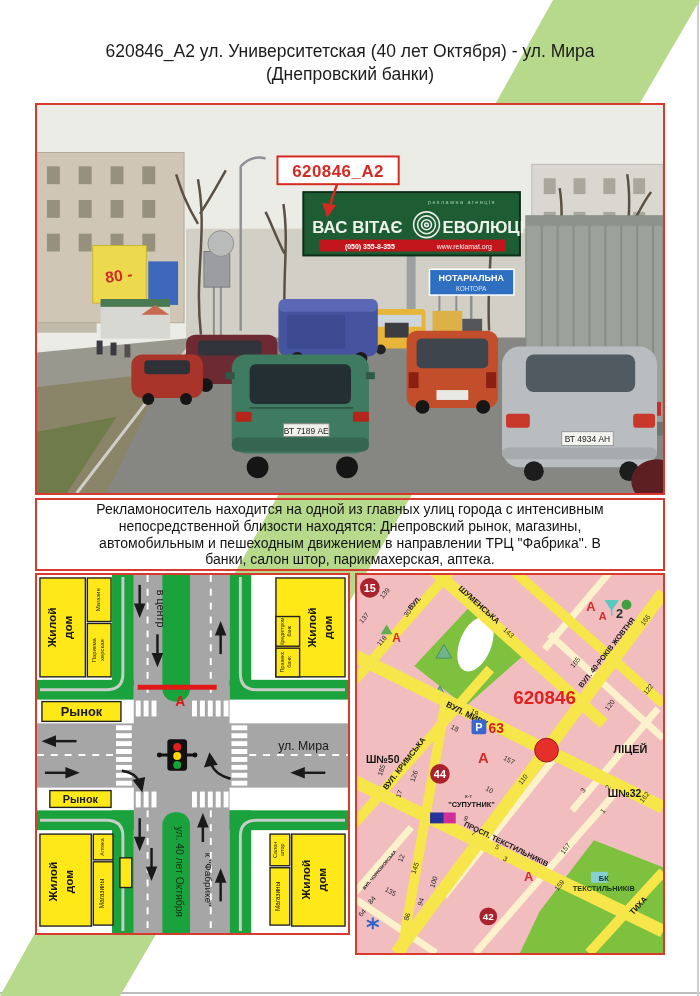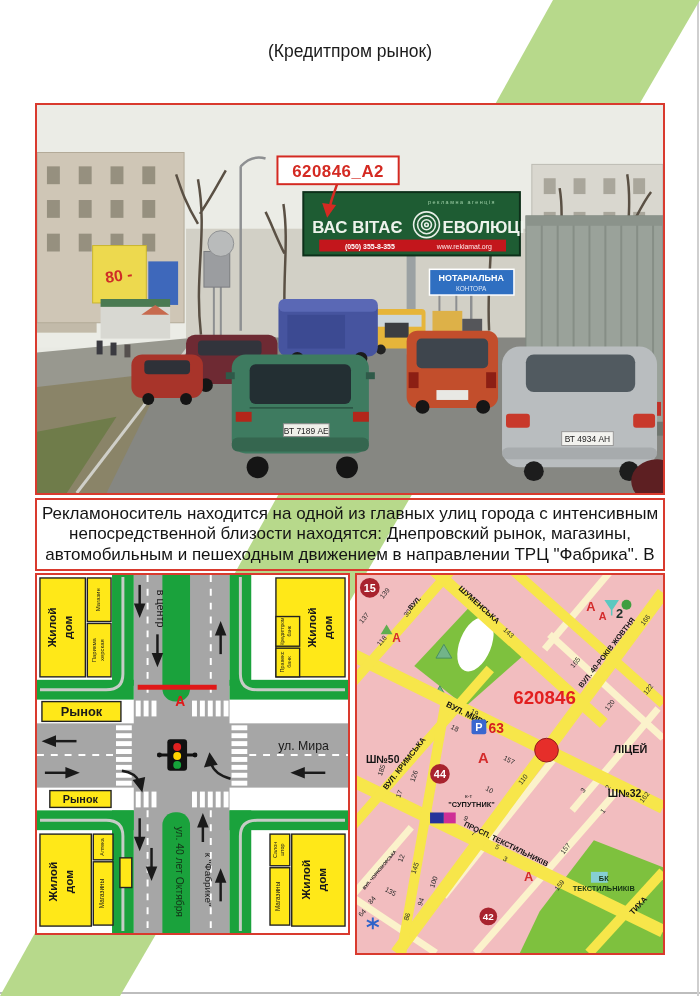--- a/index.html
+++ b/index.html
@@ -7,36 +7,37 @@
         font-family:"Liberation Sans","DejaVu Sans",sans-serif;}
   .edge-bottom{position:absolute;left:0;top:992px;width:700px;height:2px;background:#bdbdbd;z-index:0;}
   .edge-right{position:absolute;left:697px;top:0;width:2px;height:996px;background:#cfcfcf;z-index:0;}
   .band{position:absolute;left:0;top:0;width:700px;height:996px;background:#b7d98b;z-index:1;
         clip-path:polygon(553px 0,700px 0,120px 996px,0 996px);}
   .block{position:absolute;z-index:2;box-sizing:border-box;}
   #title{left:0;top:40px;width:700px;text-align:center;color:#1b1b1b;font-size:17.5px;line-height:1.3;z-index:2;position:absolute;}
   #photo-box{left:35px;top:103px;width:630px;height:392px;border:2px solid #d93a2e;background:#e9eae4;}
   #desc-box{left:35px;top:498px;width:630px;height:73px;border:2px solid #d93a2e;background:transparent;
             display:flex;flex-direction:column;justify-content:center;text-align:center;
-            font-size:17px;line-height:1.2;color:#141414;}
+            font-size:14px;line-height:1.2;color:#141414;}
   #scheme-box{left:35px;top:573px;width:315px;height:362px;border:2px solid #d93a2e;background:#ffffff;}
   #map-box{left:355px;top:573px;width:310px;height:382px;border:2px solid #d93a2e;background:#f2bdbf;}
   svg{display:block;}
   text{font-family:"Liberation Sans","DejaVu Sans",sans-serif;}
 </style>
 </head>
 <body>
 
 <div id="page">
   <div class="edge-bottom"></div>
   <div class="edge-right"></div>
   <div class="band"></div>
 
   <div id="title">
-    <div>(Кредитпром рынок)</div>
+    <div>620846_A2 ул. Университетская (40 лет Октября) - ул. Мира</div>
+    <div>(Днепровский банки)</div>
   </div>
 
   <div id="photo-box" class="block">
   <svg width="626" height="388" viewBox="0 0 630 392" preserveAspectRatio="none">
     <rect x="0" y="0" width="630" height="245" fill="#ebece6"></rect>
     <rect x="150" y="125" width="480" height="112" fill="#beb9ab" opacity="0.55"></rect>
 
     <g>
       <rect x="0" y="100" width="60" height="130" fill="#c2baa9"></rect>
       <rect x="0" y="48" width="148" height="172" fill="#cfc6b6" stroke="#b3aa98"></rect>
@@ -220,20 +221,21 @@
       <text x="271" y="332.5" font-size="8.5" fill="#222222" text-anchor="middle">ВТ 7189 АЕ</text>
     </g>
     <ellipse cx="624" cy="380" rx="26" ry="22" fill="#5d1f22"></ellipse>
   </svg>
   </div>
 
   <div id="desc-box" class="block">
     <div>Рекламоноситель находится на одной из главных улиц города с интенсивным</div>
     <div>непосредственной близости находятся: Днепровский рынок, магазины,</div>
     <div>автомобильным и пешеходным движением в направлении ТРЦ "Фабрика". В</div>
+    <div>банки, салон штор, парикмахерская, аптека.</div>
   </div>
 
   <div id="scheme-box" class="block">
   <svg width="311" height="358" viewBox="0 0 315 362" preserveAspectRatio="none">
     <rect x="0" y="0" width="315" height="362" fill="#ffffff"></rect>
     <rect x="98" y="0" width="97" height="362" fill="#a6a6a6"></rect>
     <rect x="0" y="150" width="315" height="65" fill="#a6a6a6"></rect>
 
     <g stroke="#ffffff" stroke-width="2" stroke-dasharray="7 7">
       <path d="M112,0 V124 M176,0 V124 M112,238 V362 M176,238 V362 M0,182 H78 M215,182 H315"></path>

